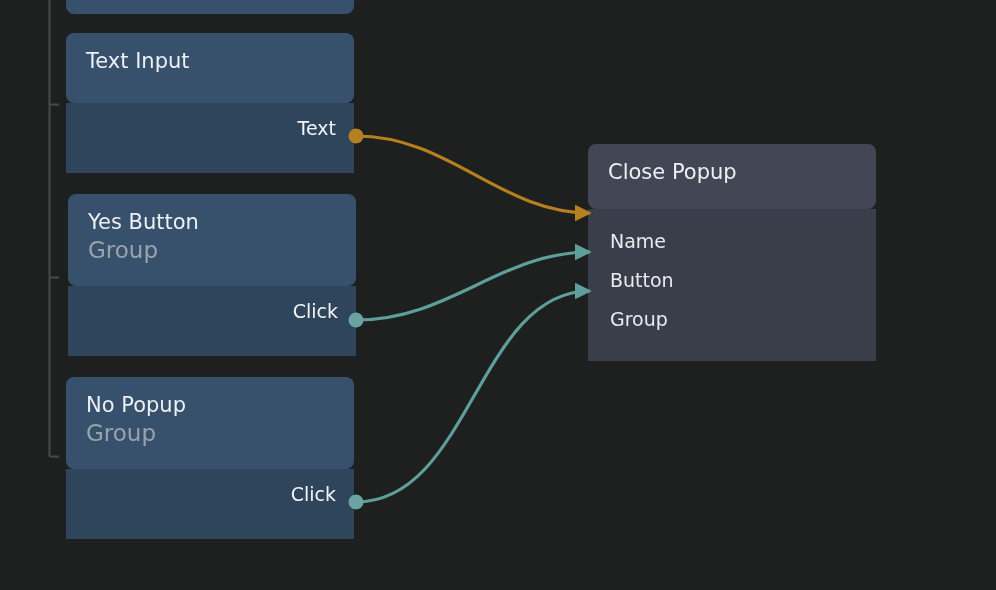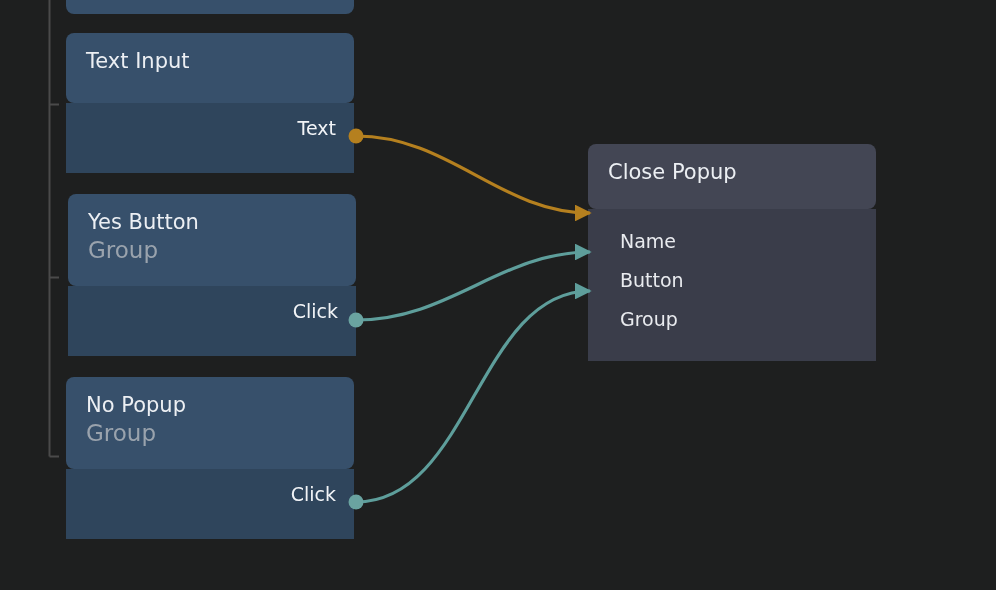--- a/index.html
+++ b/index.html
@@ -74,21 +74,21 @@
     white-space: nowrap;
   }
   .port-label-out {
     color: #f2f4f7;
     font-size: 19px;
     line-height: 22px;
     margin-right: 18px;
   }
   .port-row-in {
     position: absolute;
-    left: 12px;
+    left: 2px;
     display: flex;
     align-items: flex-end;
     white-space: nowrap;
   }
   .port-label-in {
     color: #e9ebef;
     font-size: 19px;
     line-height: 22px;
     margin-left: 20px;
   }

